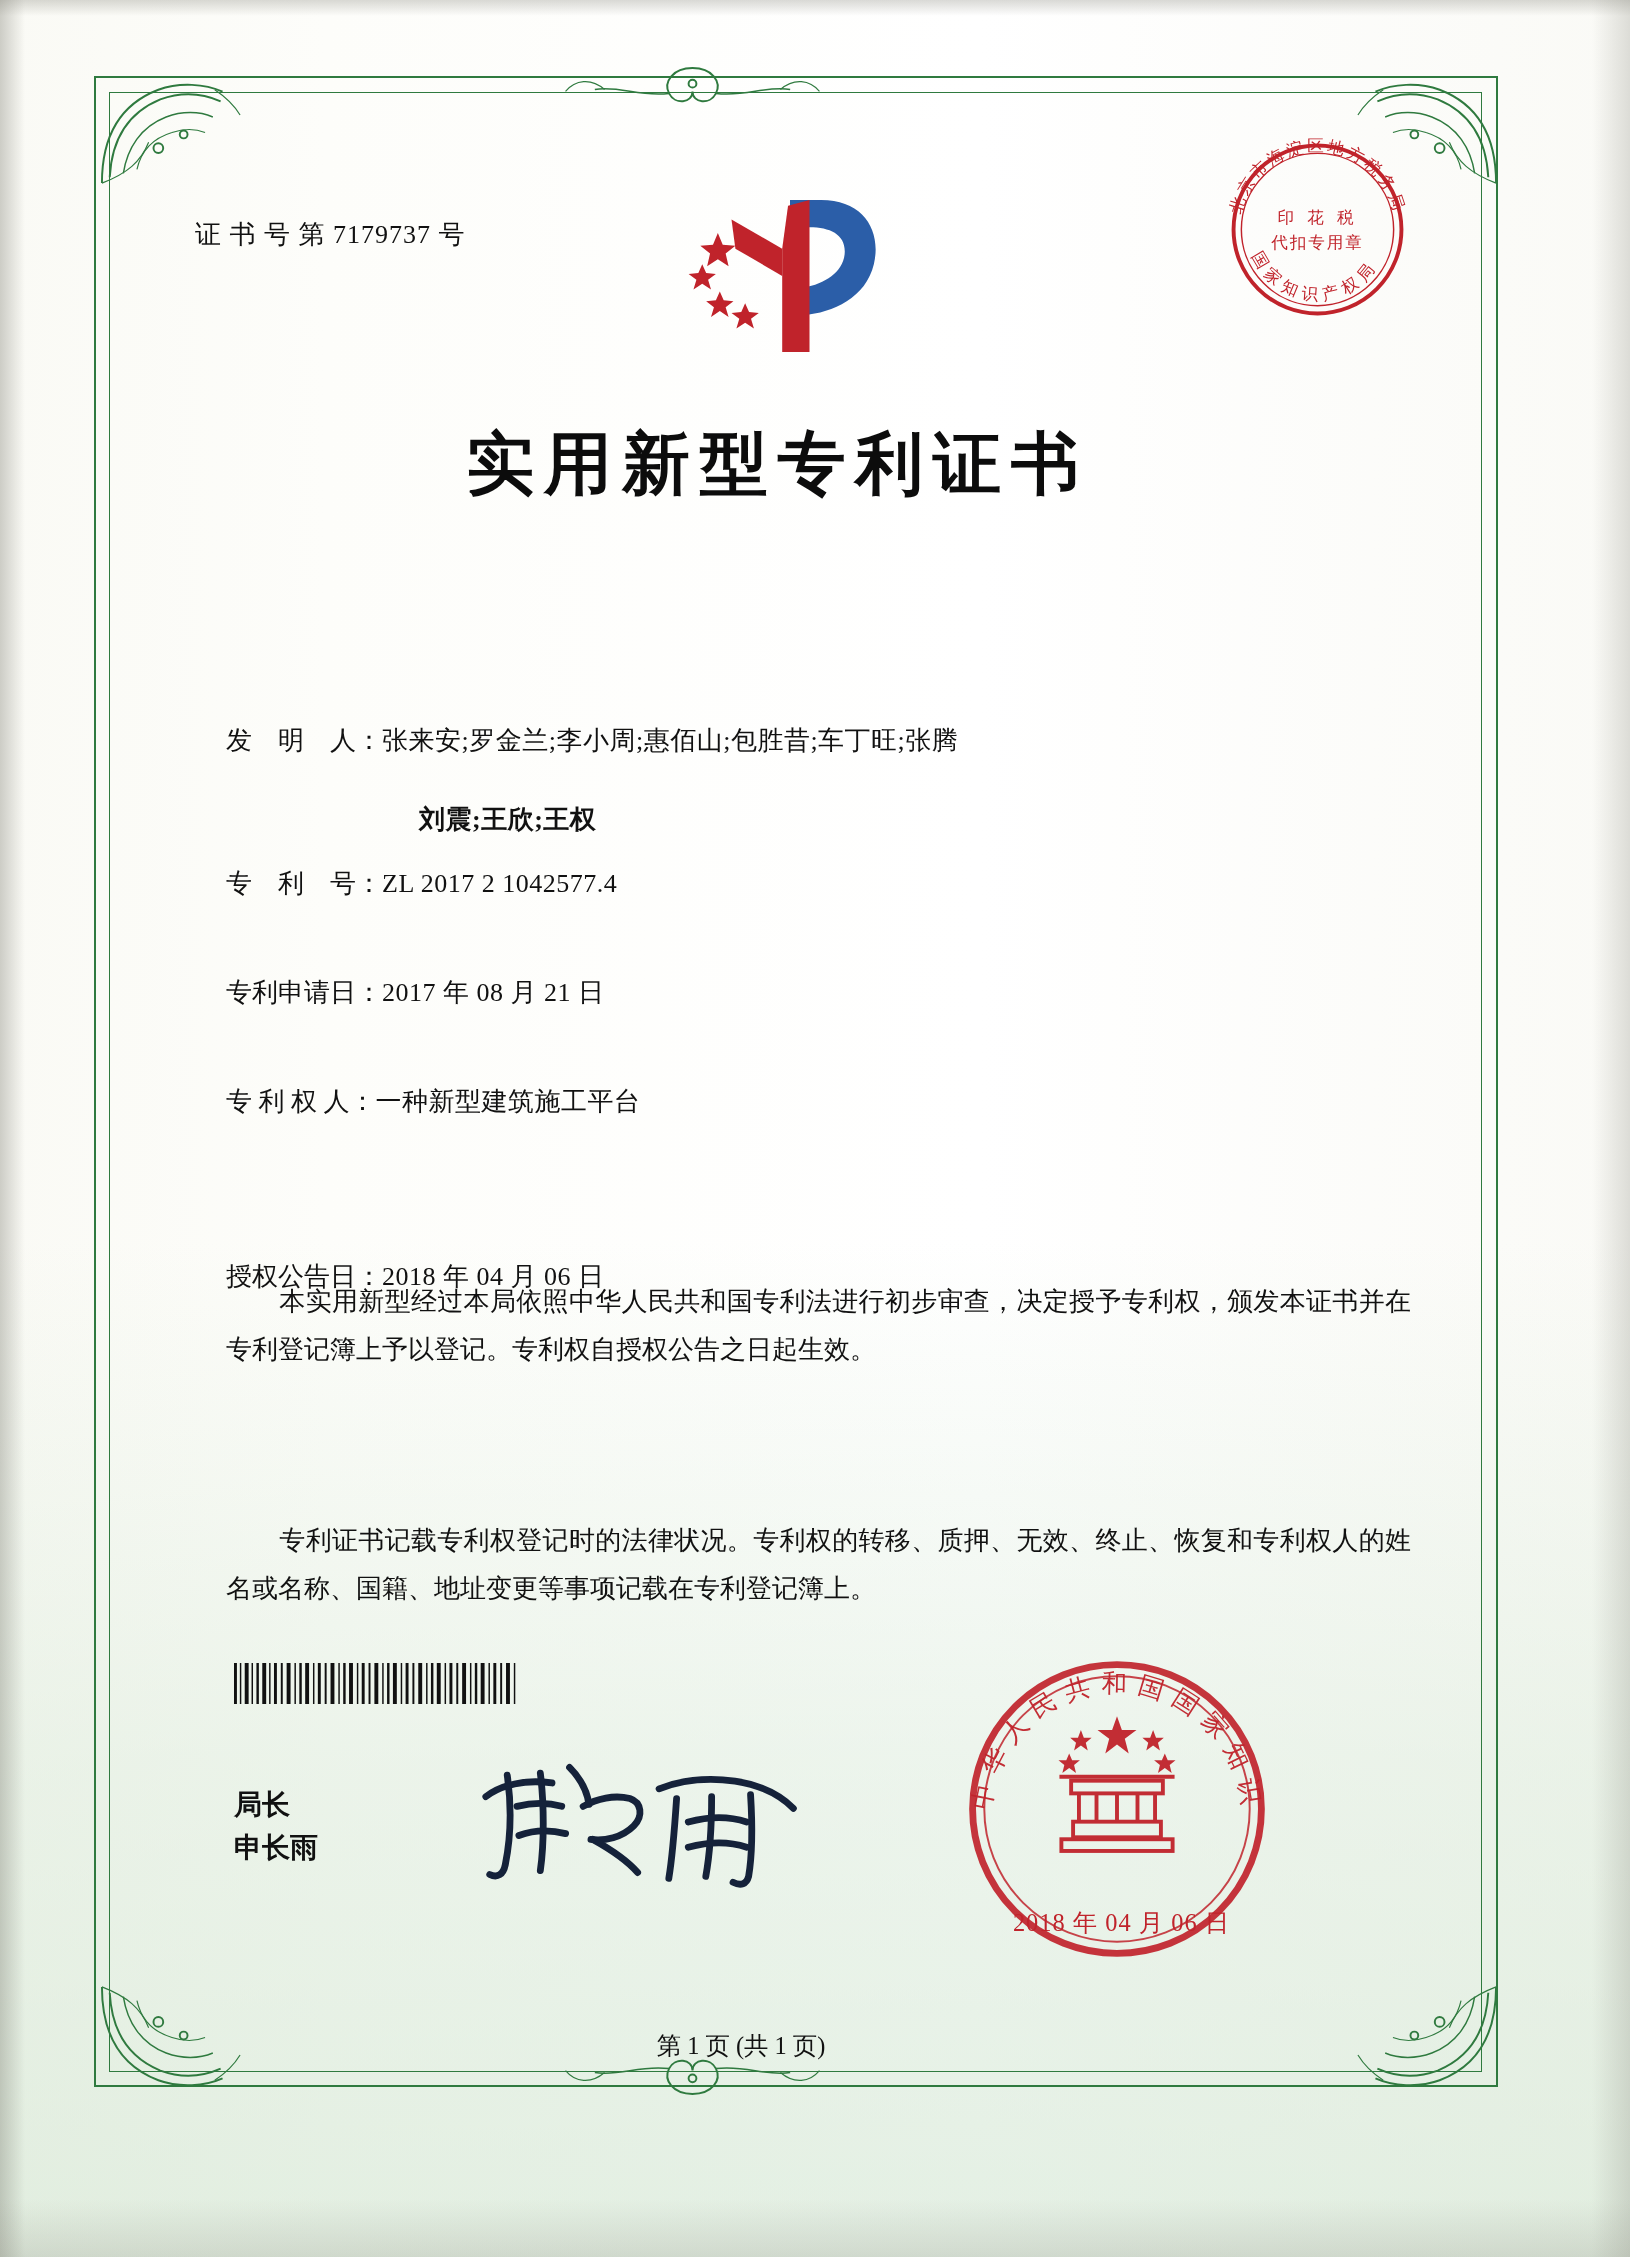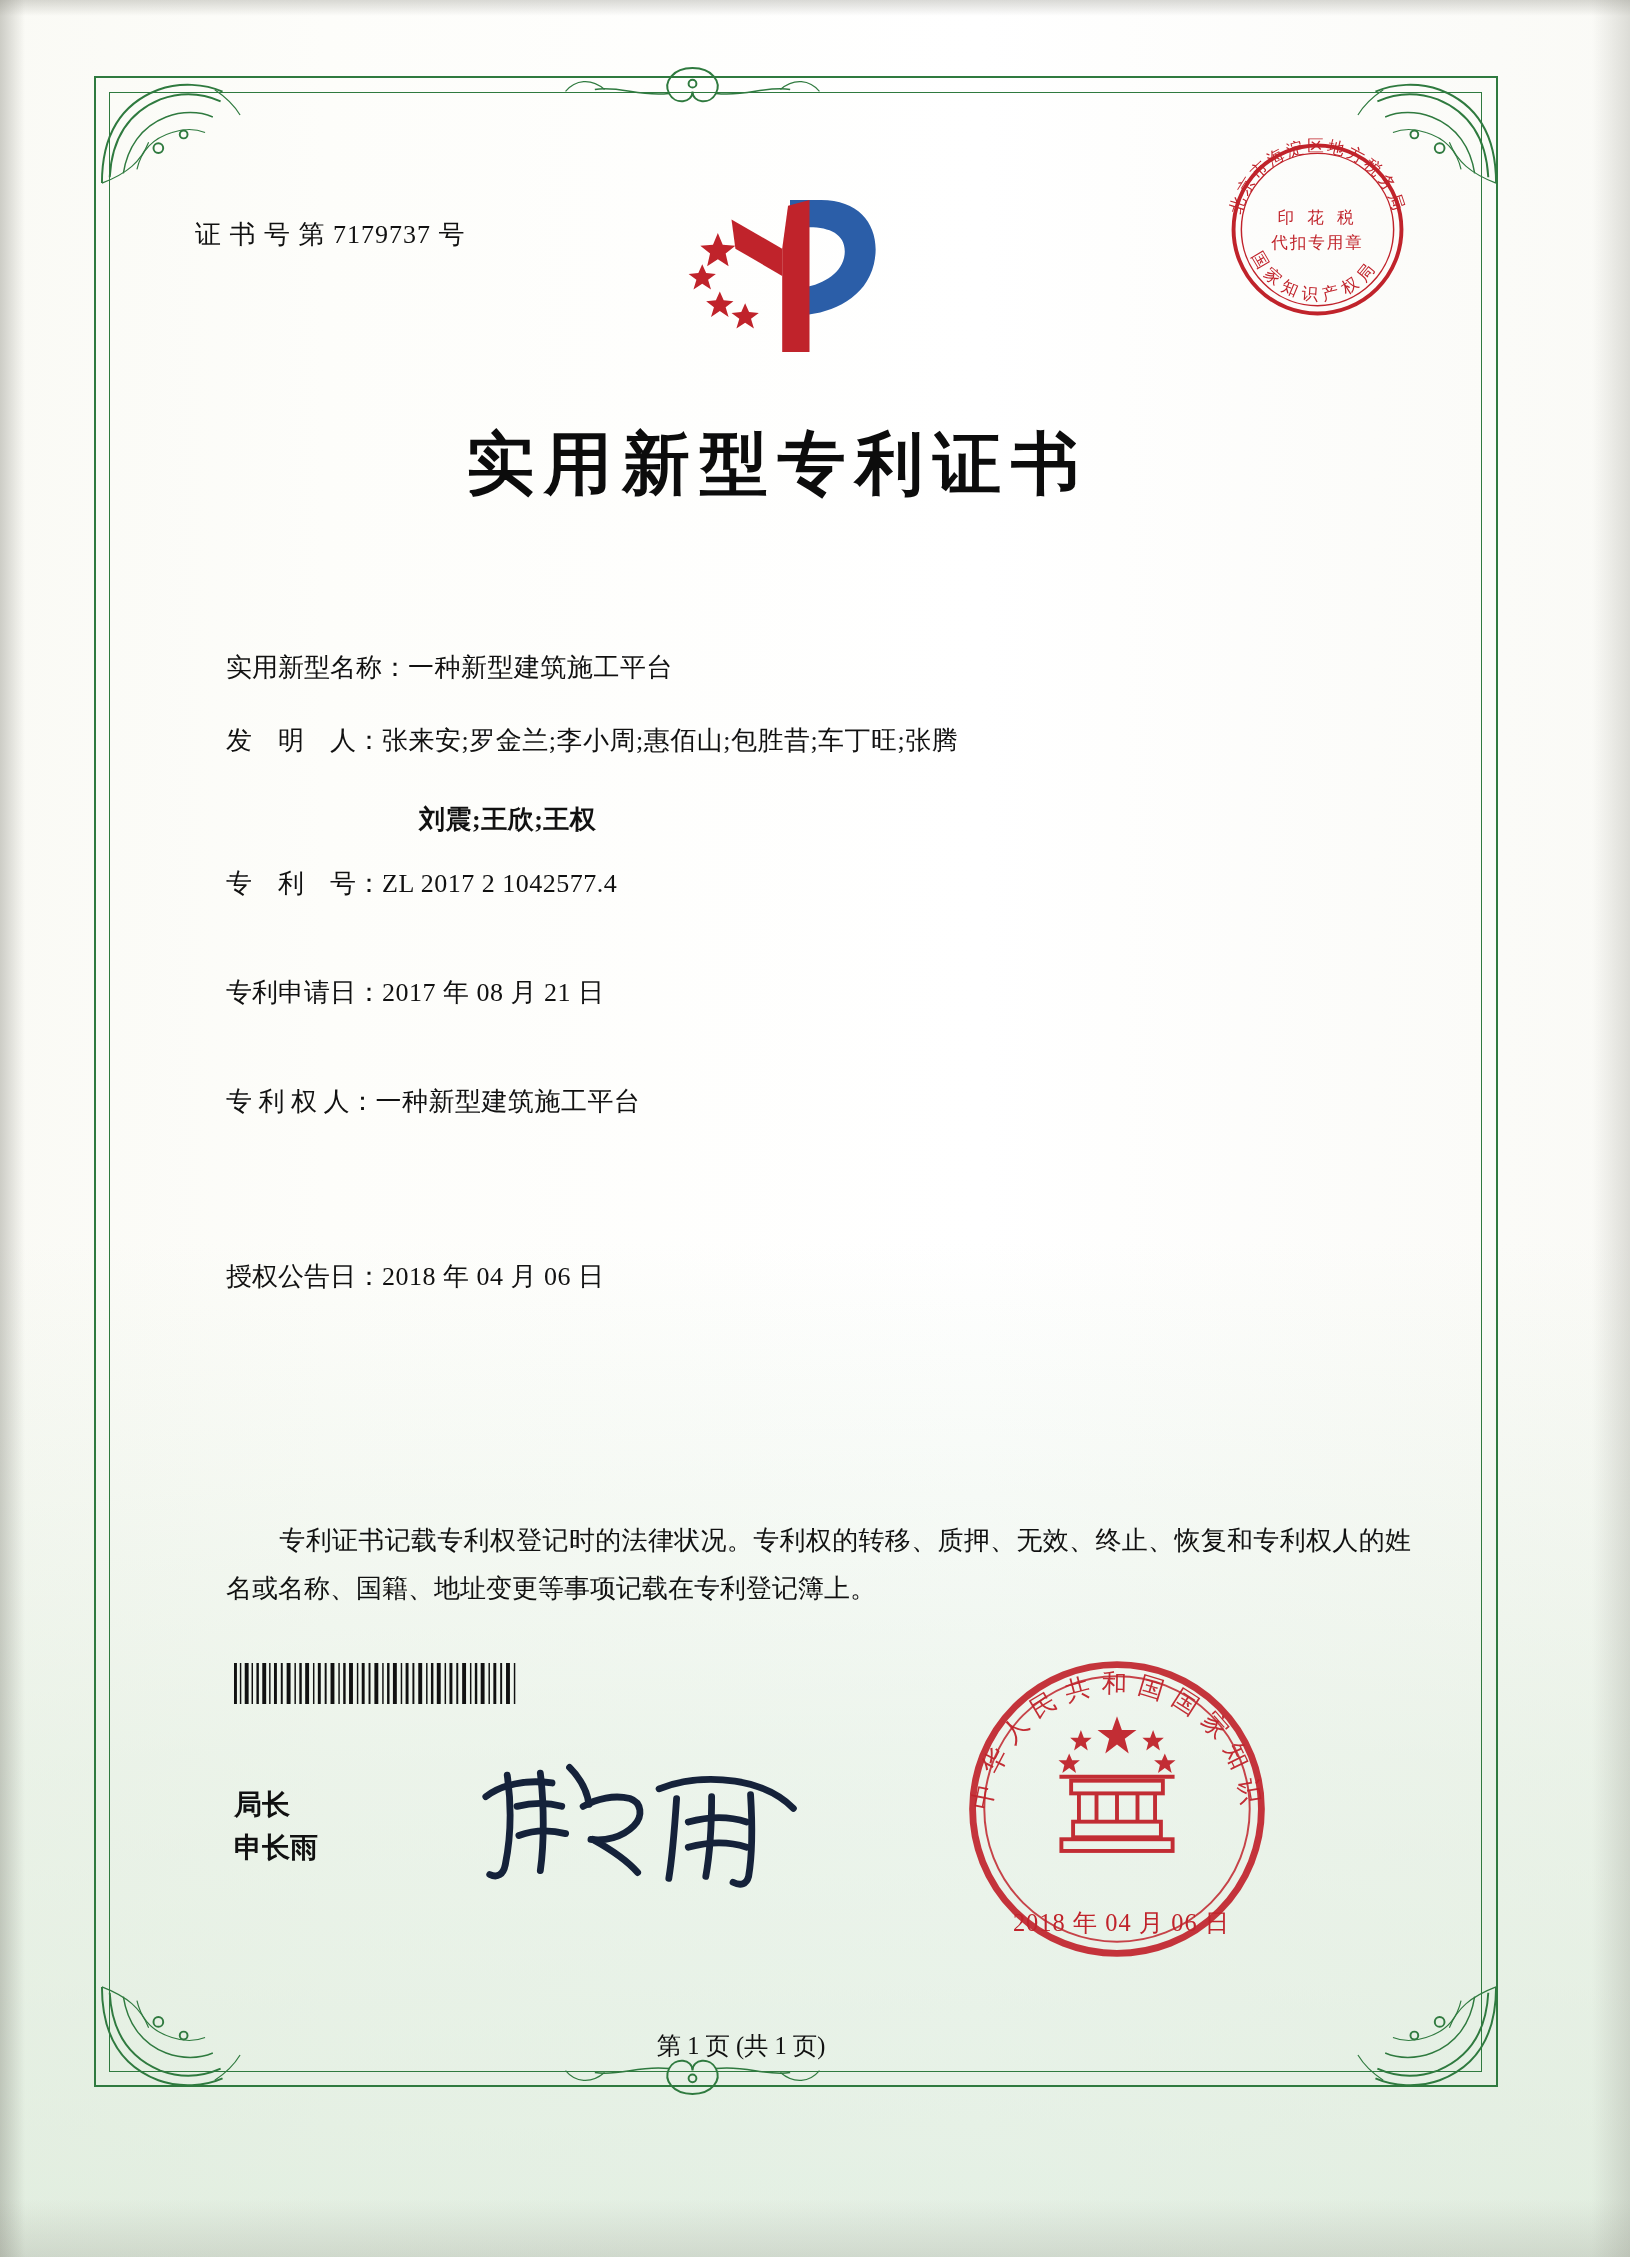--- a/index.html
+++ b/index.html
@@ -329,23 +329,20 @@
       </text>
       <text font-size="17" fill="#c0232b" font-family="DejaVu Serif, serif" letter-spacing="6">
         <textPath href="#taxBotArc" startOffset="12%">国家知识产权局</textPath>
       </text>
       <text x="105" y="98" text-anchor="middle" font-size="17" fill="#c0232b" font-family="DejaVu Serif, serif" letter-spacing="4">印 花 税</text>
       <text x="105" y="124" text-anchor="middle" font-size="17" fill="#c0232b" font-family="DejaVu Serif, serif" letter-spacing="2">代扣专用章</text>
     </svg>
 
     <div class="title">实用新型专利证书</div>
 
-    <div class="field f-name">
-      <span class="lbl">实用新型名称：</span><span class="val">一种新型建筑施工平台</span>
-    </div>
 
     <div class="field f-inv">
       <span class="lbl">发　明　人：</span><span class="val">张来安;罗金兰;李小周;惠佰山;包胜昔;车丁旺;张腾</span>
     </div>
     <div class="field f-inv2">
       <span class="val">刘震;王欣;王权</span>
     </div>
 
     <div class="field f-num">
       <span class="lbl">专　利　号：</span><span class="val">ZL 2017 2 1042577.4</span>
@@ -356,20 +353,21 @@
     </div>
 
     <div class="field f-owner">
       <span class="lbl">专 利 权 人：</span><span class="val">一种新型建筑施工平台</span>
     </div>
 
     <div class="field f-grant">
       <span class="lbl">授权公告日：</span><span class="val">2018 年 04 月 06 日</span>
     </div>
 
+    <div class="para p1"><span class="indent"></span><span>本实用新型经过本局依照中华人民共和国专利法进行初步审查，决定授予专利权，颁发本证书并在专利登记簿上予以登记。专利权自授权公告之日起生效。</span></div>
     <div class="para p3"><span class="indent"></span><span>专利证书记载专利权登记时的法律状况。专利权的转移、质押、无效、终止、恢复和专利权人的姓名或名称、国籍、地址变更等事项记载在专利登记簿上。</span></div>
 
     <svg class="barcode" viewBox="0 0 400 42" preserveAspectRatio="none">
       <g fill="#111">
         <rect x="0" y="0" width="3" height="42"></rect>
           <rect x="6" y="0" width="1.5" height="42"></rect>
         <rect x="11" y="0" width="4" height="42"></rect>
           <rect x="18" y="0" width="1.5" height="42"></rect>
         <rect x="23" y="0" width="2.5" height="42"></rect>
           <rect x="29" y="0" width="4" height="42"></rect>

